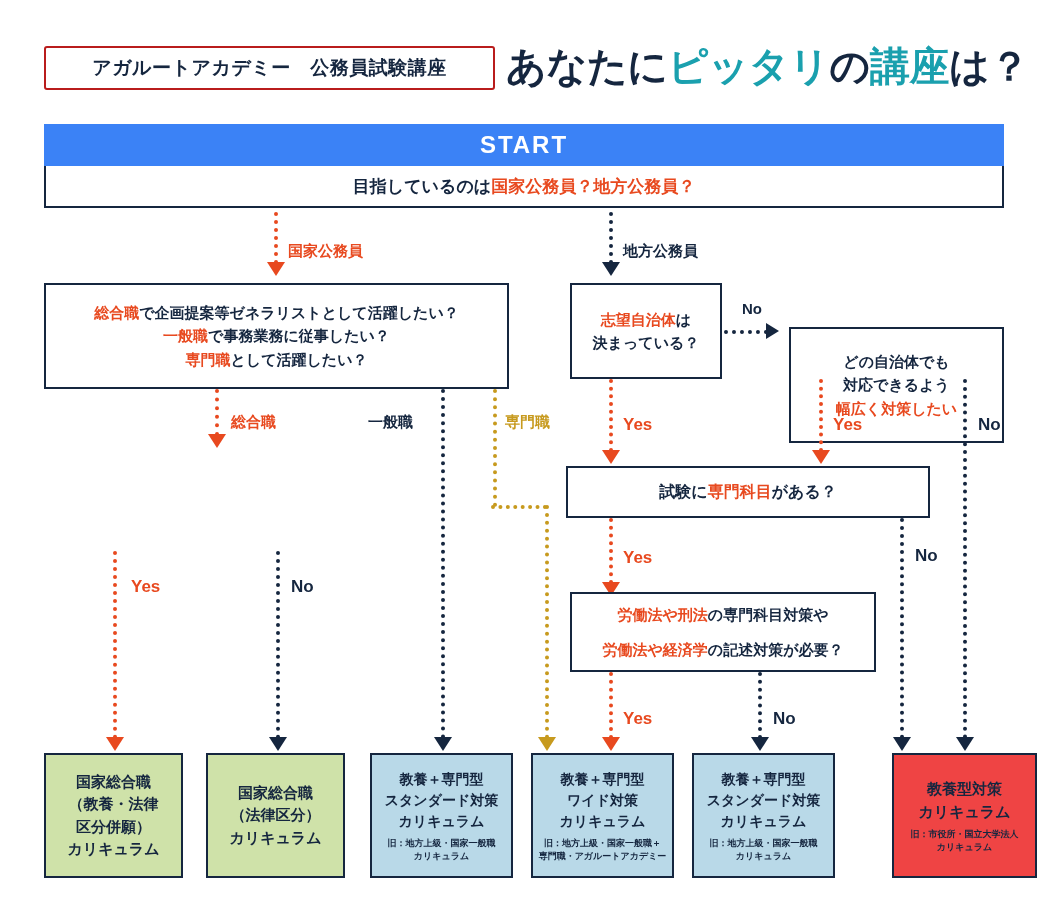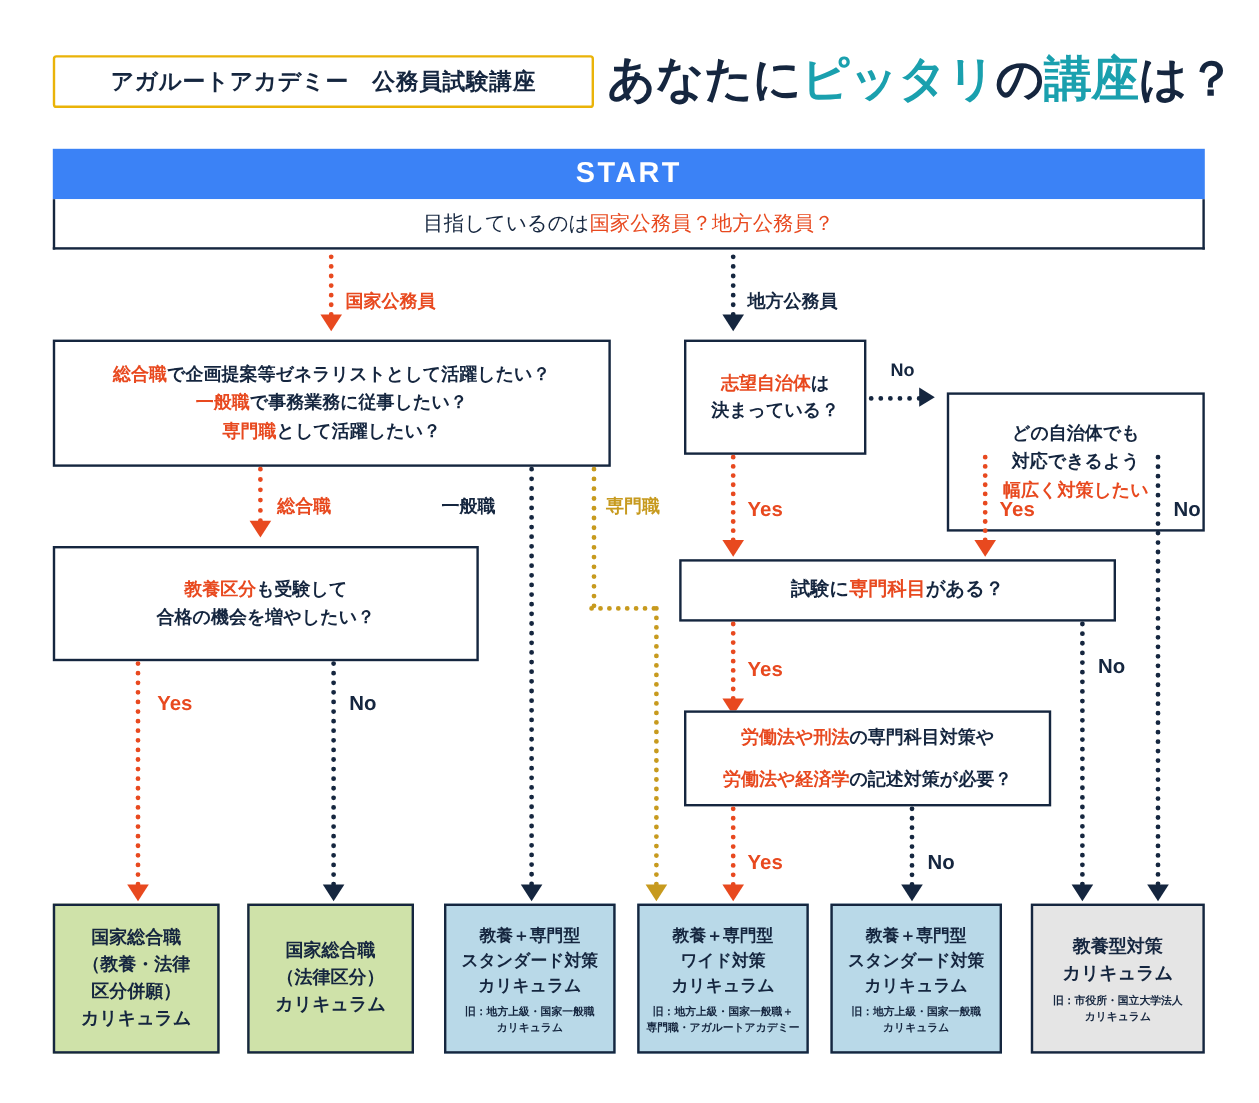--- a/index.html
+++ b/index.html
@@ -9,21 +9,21 @@
     font-family:"Liberation Sans","DejaVu Sans",sans-serif;
     position:relative;
     overflow:hidden;
     color:#15263f;
   }
   .canvas{position:relative;width:1049px;height:919px;}
   .abs{position:absolute;box-sizing:border-box;}
 
   
   .brand-box{
-    border:2px solid #eab308;
+    border:2px solid #b91c1c;
     border-radius:3px;
     display:flex;align-items:center;justify-content:center;
     font-weight:bold;
     letter-spacing:0.5px;
     color:#15263f;
   }
   .headline{
     font-weight:bold;
     color:#15263f;
     white-space:nowrap;
@@ -37,21 +37,21 @@
     color:#ffffff;
     display:flex;align-items:center;justify-content:center;
     font-weight:bold;
     letter-spacing:2px;
   }
   .start-q{
     border:2px solid #15263f;
     border-top:none;
     background:#ffffff;
     display:flex;align-items:center;justify-content:center;
-    font-weight:normal;
+    font-weight:bold;
   }
   .red{color:#e8491f;}
   .gold{color:#c79a1e;}
 
   
   .nbox{
     border:2px solid #15263f;
     background:#ffffff;
     display:flex;flex-direction:column;align-items:center;justify-content:center;
     text-align:center;
@@ -60,21 +60,21 @@
   }
   .result{
     border:2px solid #15263f;
     display:flex;flex-direction:column;align-items:center;justify-content:center;
     text-align:center;
     font-weight:bold;
     line-height:1.5;
   }
   .res-green{background:#cfe2a9;}
   .res-blue{background:#b9d9e8;}
-  .res-pink{background:#e5e5e5;}
+  .res-pink{background:#ef4444;margin-left:33px;}
   .res-sub{
     font-size:9px;line-height:1.35;font-weight:bold;margin-top:5px;
   }
 
   
   .dot-v{
     position:absolute;
     width:0;border-left-width:4px;border-left-style:dotted;
   }
   .dot-h{
@@ -136,24 +136,20 @@
   <div class="dot-v" style="left:441px;top:389px;height:350px;border-color:#15263f;"></div>
   <div class="arrow-d" style="left:434px;top:737px;border-top:14px solid #15263f;"></div>
   <div class="lbl navy" style="left:368px;top:413px;font-size:15px;"><span>一般職</span></div>
 
   <div class="dot-v" style="left:493px;top:389px;height:118px;border-color:#c79a1e;"></div>
   <div class="dot-h" style="left:491px;top:505px;width:56px;border-color:#c79a1e;"></div>
   <div class="dot-v" style="left:545px;top:505px;height:234px;border-color:#c79a1e;"></div>
   <div class="arrow-d" style="left:538px;top:737px;border-top:14px solid #c79a1e;"></div>
   <div class="lbl gold" style="left:505px;top:413px;font-size:15px;"><span>専門職</span></div>
 
-  <div class="abs nbox" style="left:44px;top:455px;width:355px;height:96px;font-size:15px;">
-    <div><span class="red">教養区分</span><span>も受験して</span></div>
-    <div><span>合格の機会を増やしたい？</span></div>
-  </div>
 
   <div class="dot-v" style="left:113px;top:551px;height:188px;border-color:#e8491f;"></div>
   <div class="arrow-d" style="left:106px;top:737px;border-top:14px solid #e8491f;"></div>
   <div class="lbl red" style="left:131px;top:577px;font-size:17px;"><span>Yes</span></div>
 
   <div class="dot-v" style="left:276px;top:551px;height:188px;border-color:#15263f;"></div>
   <div class="arrow-d" style="left:269px;top:737px;border-top:14px solid #15263f;"></div>
   <div class="lbl navy" style="left:291px;top:577px;font-size:17px;"><span>No</span></div>
 
   <div class="abs nbox" style="left:570px;top:283px;width:152px;height:96px;font-size:15px;">

